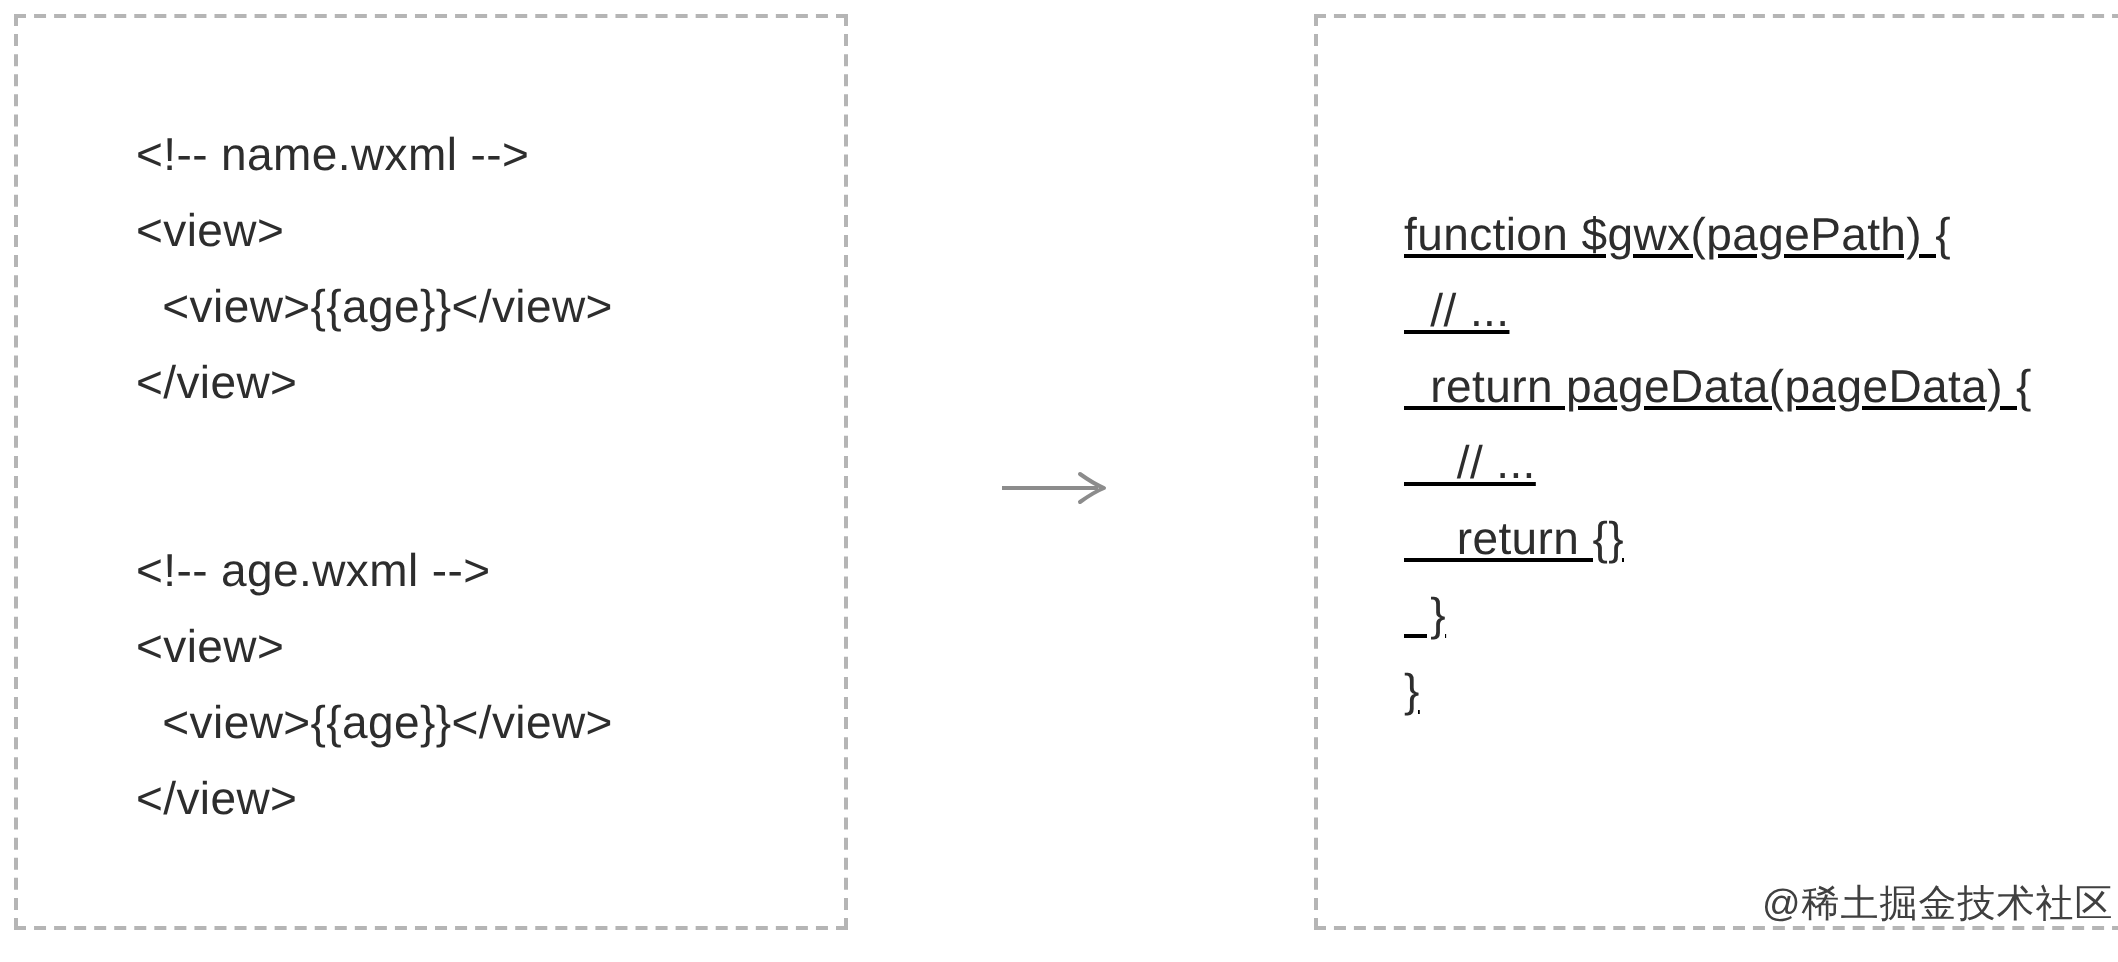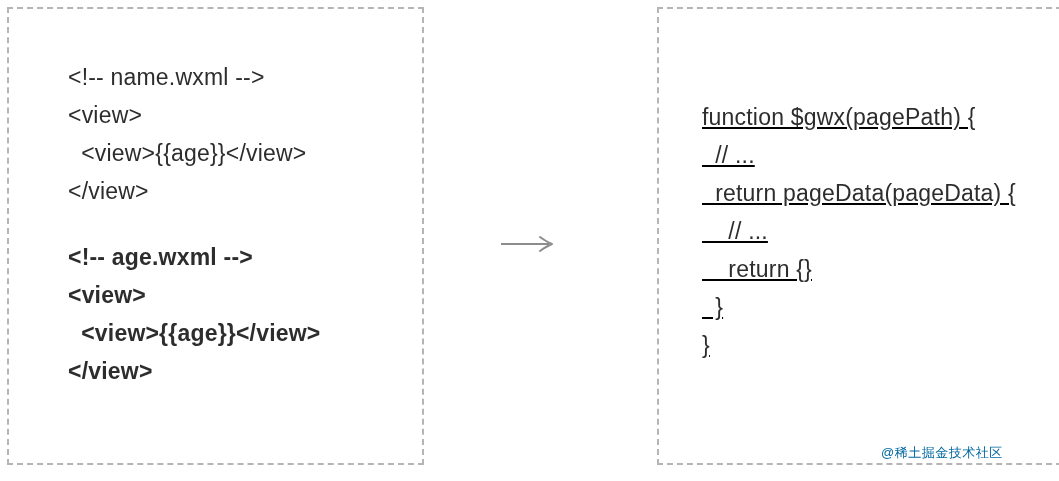--- a/index.html
+++ b/index.html
@@ -25,34 +25,34 @@
     color: #2d2d2d;
     font-size: 23px;
     line-height: 38px;
     font-weight: 400;
   }
   .panel.left  .code-block { padding: 49px 0 0 59px; }
   .panel.right .code-block { padding: 89px 0 0 43px; }
 
   .code-line { white-space: pre; letter-spacing: 0.2px; }
 
-  .snippet + .snippet { margin-top: 28px; font-weight: bold; }
+  .snippet + .snippet { margin-top: 56px; }
 
   .arrow-wrap {
     position: absolute;
     left: 499px; top: 234px;
     width: 58px; height: 20px;
   }
 
   .watermark {
     position: absolute;
     left: 881px; top: 442px;
-    font-size: 13px;
+    font-size: 19px;
     line-height: 22px;
-    color: #0369a1;
+    color: #404040;
     letter-spacing: 0.5px;
     white-space: nowrap;
   }
 </style>
 </head>
 <body>
 
 <div class="canvas">
 
   <div class="panel left">

